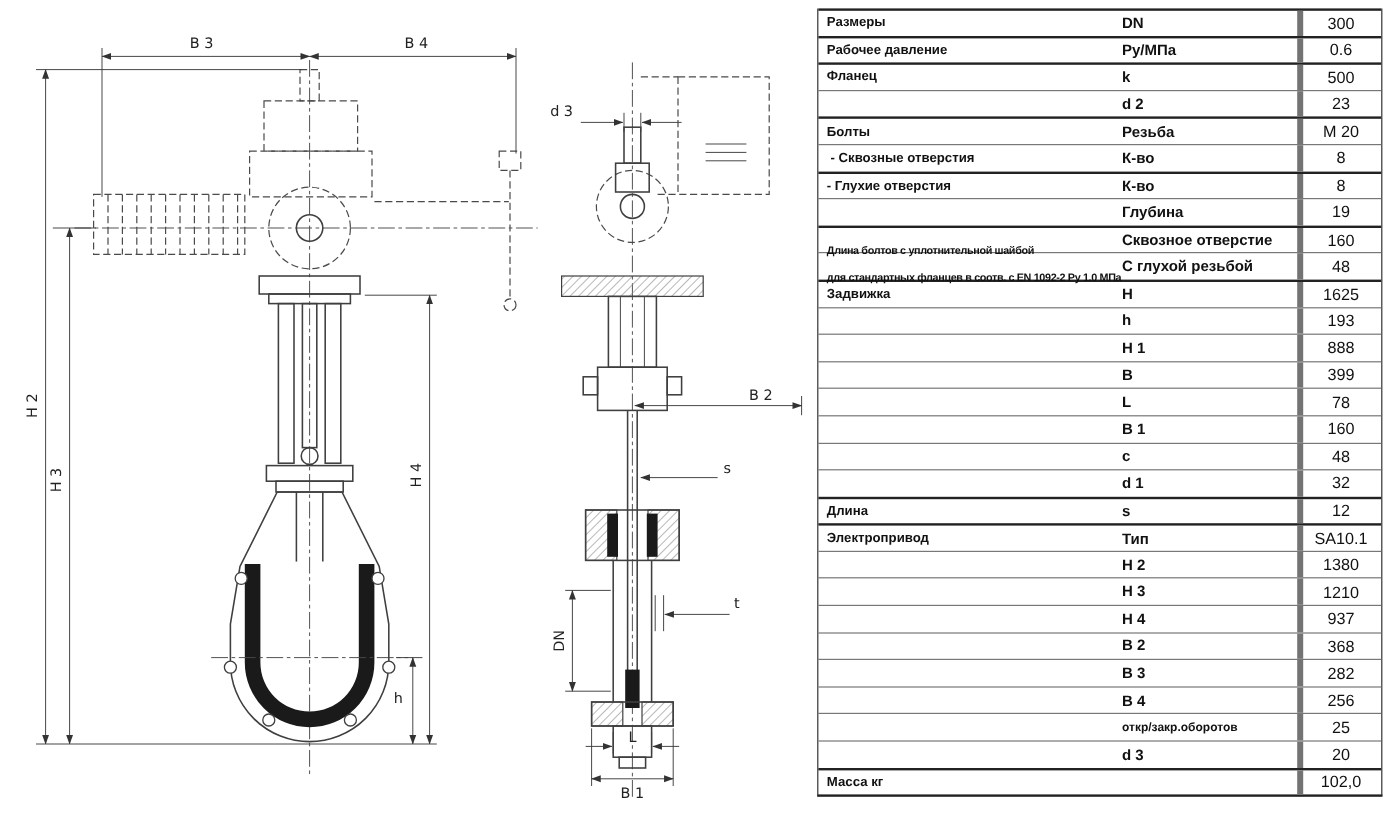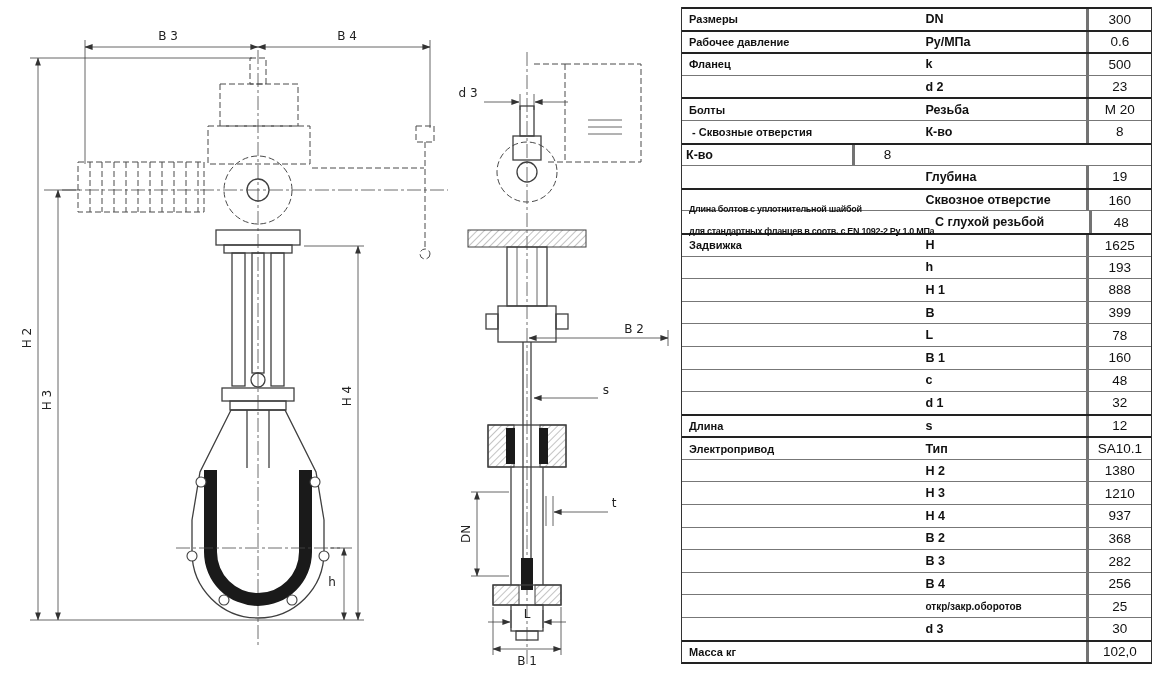--- a/index.html
+++ b/index.html
@@ -19,21 +19,21 @@
 
   
   .table-area { position:absolute; left:681px; top:7px; width:471px;
                 border-left:1px solid #333; border-right:1px solid #333; border-bottom:2px solid #222; }
   .trow { display:flex; align-items:center; height:22.6px; border-top:1px solid #777; }
   .trow.section { border-top:2px solid #222; }
   .c { white-space:pre; overflow:visible; }
   .c.name  { width:249px; padding-left:7px; font-weight:bold; font-size:11px; }
   .c.param { width:150px; padding-left:4px; font-weight:bold; font-size:12.5px; }
   .c.value { width:68px; align-self:stretch; display:flex; align-items:center; justify-content:center;
-             border-left:3px solid #737373; font-size:13.5px; font-weight:normal;margin-left:20px; }
+             border-left:5px solid #737373; font-size:13.5px; font-weight:normal; }
   .trow.small-name .c.name  { font-size:9px; letter-spacing:-0.3px; font-weight:bold;margin-top:18px; }
   .trow.small-param .c.param{ font-size:10px; }
 </style>
 </head>
 <body>
 
 <div class="page">
 
   <div class="drawing-area">
     <svg viewBox="0 0 680 695" width="680" height="695" xmlns="http://www.w3.org/2000/svg">
@@ -225,20 +225,21 @@
         <div class="c name">Болты</div>
         <div class="c param">Резьба</div>
         <div class="c value">M 20</div>
       </div>
       <div class="trow">
         <div class="c name"> - Сквозные отверстия</div>
         <div class="c param">К-во</div>
         <div class="c value">8</div>
       </div>
       <div class="trow section">
+        <div class="c name">- Глухие отверстия</div>
         <div class="c param">К-во</div>
         <div class="c value">8</div>
       </div>
       <div class="trow">
         <div class="c name"></div>
         <div class="c param">Глубина</div>
         <div class="c value">19</div>
       </div>
       <div class="trow section small-name">
         <div class="c name">Длина болтов с уплотнительной шайбой</div>
@@ -331,21 +332,21 @@
         <div class="c value">256</div>
       </div>
       <div class="trow small-param">
         <div class="c name"></div>
         <div class="c param">откр/закр.оборотов</div>
         <div class="c value">25</div>
       </div>
       <div class="trow">
         <div class="c name"></div>
         <div class="c param">d 3</div>
-        <div class="c value">30</div>
+        <div class="c value">20</div>
       </div>
       <div class="trow section">
         <div class="c name">Масса кг</div>
         <div class="c param"></div>
         <div class="c value">102,0</div>
       </div>
     </div>
 
 </div>
 

